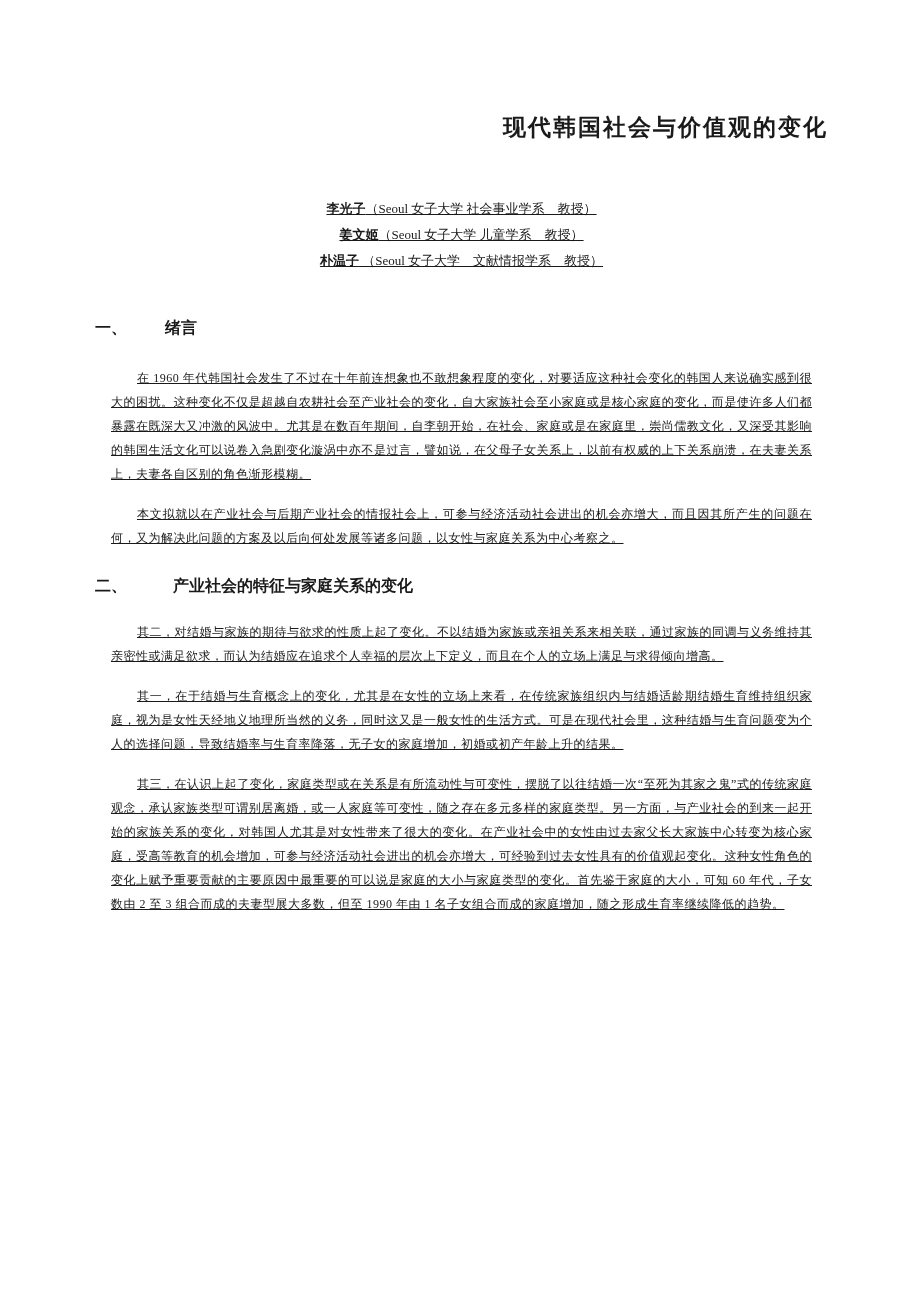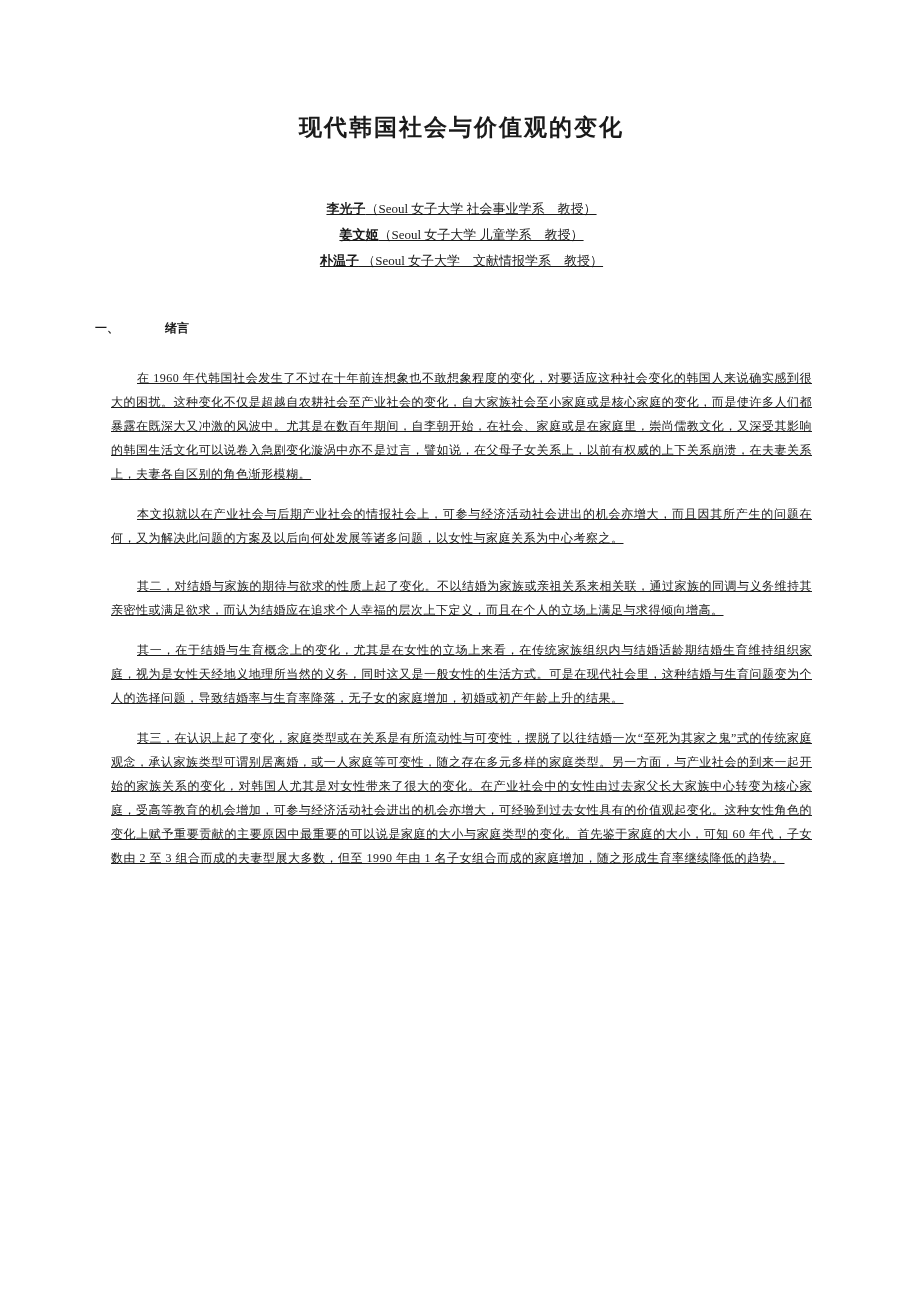--- a/index.html
+++ b/index.html
@@ -15,21 +15,21 @@
     color: #1a1a1a;
     box-sizing: border-box;
     padding: 112px 92px 0 95px;
     font-family: "Liberation Serif", "DejaVu Serif", serif;
     overflow: hidden;
   }
   .doc-title {
     margin: 0;
     font-size: 23px;
     font-weight: bold;
-    text-align: center;
+    text-align: right;
     letter-spacing: 2px;
     line-height: 32px;
     font-family: "Liberation Serif", "DejaVu Serif", serif;
   }
   .doc-subtitle {
     margin-top: 16px;
     font-size: 17px;
     font-weight: bold;
     text-align: center;
     line-height: 24px;
@@ -40,21 +40,21 @@
     text-align: center;
     font-size: 13px;
     line-height: 26px;
     text-decoration: underline;
   }
   .author-name { font-weight: bold; }
   .author-affil { font-weight: normal; }
   .sec-heading {
     font-family: "Liberation Sans", "DejaVu Sans", sans-serif;
     font-weight: bold;
-    font-size: 12px;
+    font-size: 16px;
     line-height: 24px;
     margin: 0 0 26px 0;
   }
   .s1 { margin-top: 42px; }
   .s2 { margin-top: 24px; }
   .s1 .sec-num { display: inline-block; width: 70px; }
   .s2 .sec-num { display: inline-block; width: 78px; }
   .s2 .sec-heading { margin-bottom: 22px; }
   .body-para {
     margin: 16px;
@@ -81,18 +81,19 @@
     <div class="author-line"><span class="author-name">朴温子</span><span class="author-affil">&nbsp;（Seoul 女子大学　文献情报学系　教授）</span></div>
   </div>
 
   <section class="sec s1">
     <div class="sec-heading"><span class="sec-num">一、</span><span class="sec-title">绪言</span></div>
     <p class="body-para">在 1960 年代韩国社会发生了不过在十年前连想象也不敢想象程度的变化，对要适应这种社会变化的韩国人来说确实感到很大的困扰。这种变化不仅是超越自农耕社会至产业社会的变化，自大家族社会至小家庭或是核心家庭的变化，而是使许多人们都暴露在既深大又冲激的风波中。尤其是在数百年期间，自李朝开始，在社会、家庭或是在家庭里，崇尚儒教文化，又深受其影响的韩国生活文化可以说卷入急剧变化漩涡中亦不是过言，譬如说，在父母子女关系上，以前有权威的上下关系崩溃，在夫妻关系上，夫妻各自区别的角色渐形模糊。</p>
     <p class="body-para">本文拟就以在产业社会与后期产业社会的情报社会上，可参与经济活动社会进出的机会亦增大，而且因其所产生的问题在何，又为解决此问题的方案及以后向何处发展等诸多问题，以女性与家庭关系为中心考察之。</p>
   </section>
 
   <section class="sec s2">
+    <div class="sec-heading"><span class="sec-num">二、</span><span class="sec-title">产业社会的特征与家庭关系的变化</span></div>
     <p class="body-para">其二，对结婚与家族的期待与欲求的性质上起了变化。不以结婚为家族或亲祖关系来相关联，通过家族的同调与义务维持其亲密性或满足欲求，而认为结婚应在追求个人幸福的层次上下定义，而且在个人的立场上满足与求得倾向增高。</p>
     <p class="body-para">其一，在于结婚与生育概念上的变化，尤其是在女性的立场上来看，在传统家族组织内与结婚适龄期结婚生育维持组织家庭，视为是女性天经地义地理所当然的义务，同时这又是一般女性的生活方式。可是在现代社会里，这种结婚与生育问题变为个人的选择问题，导致结婚率与生育率降落，无子女的家庭增加，初婚或初产年龄上升的结果。</p>
     <p class="body-para">其三，在认识上起了变化，家庭类型或在关系是有所流动性与可变性，摆脱了以往结婚一次“至死为其家之鬼”式的传统家庭观念，承认家族类型可谓别居离婚，或一人家庭等可变性，随之存在多元多样的家庭类型。另一方面，与产业社会的到来一起开始的家族关系的变化，对韩国人尤其是对女性带来了很大的变化。在产业社会中的女性由过去家父长大家族中心转变为核心家庭，受高等教育的机会增加，可参与经济活动社会进出的机会亦增大，可经验到过去女性具有的价值观起变化。这种女性角色的变化上赋予重要贡献的主要原因中最重要的可以说是家庭的大小与家庭类型的变化。首先鉴于家庭的大小，可知 60 年代，子女数由 2 至 3 组合而成的夫妻型展大多数，但至 1990 年由 1 名子女组合而成的家庭增加，随之形成生育率继续降低的趋势。</p>
   </section>
 
 </div>
 
 </body></html>

